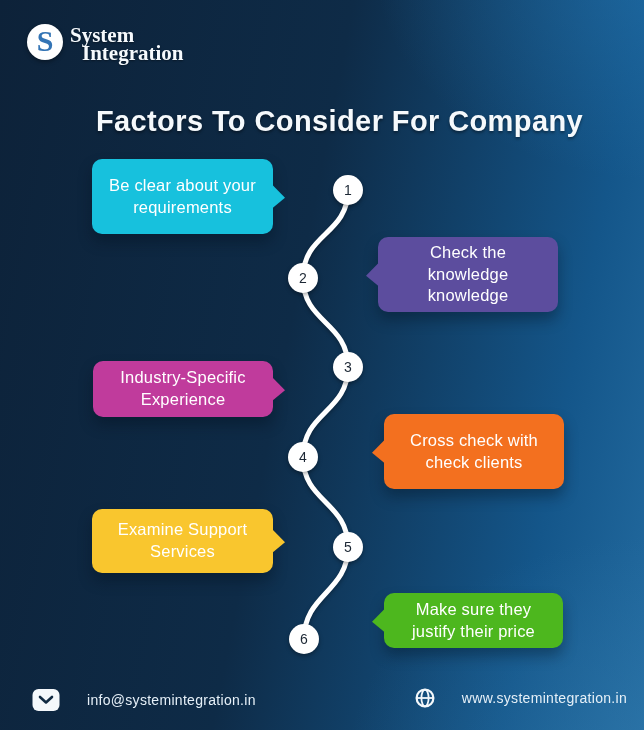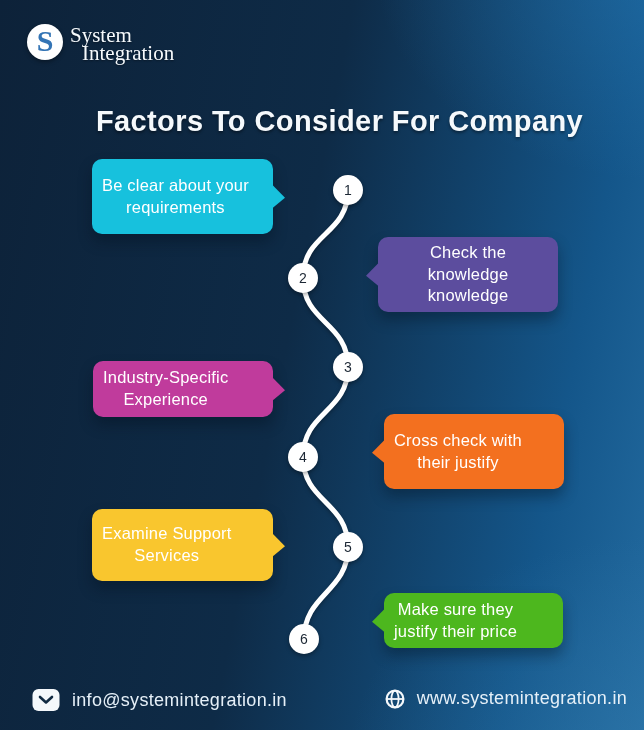--- a/index.html
+++ b/index.html
@@ -25,21 +25,21 @@
     display: flex; align-items: center; justify-content: center;
     font-family: "Liberation Serif", serif;
     font-weight: bold; font-size: 30px; line-height: 1;
     color: #3374b5;
     box-shadow: 0 2px 4px rgba(0,0,0,0.35);
     padding-bottom: 3px;
   }
   .logo-text {
     margin-left: 7px; margin-top: 2px;
     font-family: "Liberation Serif", serif;
-    font-weight: normal; color: #f6fafd; font-size: 21px; line-height: 18px;
+    font-weight: bold; color: #f6fafd; font-size: 21px; line-height: 18px;
     text-shadow: 0 1px 2px rgba(0,0,0,0.4);
   }
   .logo-text .line2 { margin-left: 12px; }
 
   
   .title {
     position: absolute; left: 0; right: 0; top: 105px;
     text-align: center;
     font-size: 29px; font-weight: bold; letter-spacing: 0.4px;
     color: #f5f9fc;
@@ -63,48 +63,48 @@
   #node2 { left: 288px; top: 263px; }
   #node3 { left: 333px; top: 352px; }
   #node4 { left: 288px; top: 442px; }
   #node5 { left: 333px; top: 532px; }
   #node6 { left: 289px; top: 624px; }
 
   
   .bubble {
     position: absolute;
     border-radius: 10px;
-    display: flex; align-items: center; 
+    display: flex; align-items: center; justify-content: center;
     text-align: center;
     color: #ffffff;
     font-size: 16.5px; line-height: 1.32; letter-spacing: 0.2px;
     white-space: pre-line;
     box-shadow: 0 8px 14px rgba(3,14,26,0.35);
     z-index: 2;
     padding: 14px 10px;
   }
   .bubble .tail {
     position: absolute; width: 13px; height: 24px;
     top: 50%; transform: translateY(-50%);
   }
   .bubble.left  .tail { right: -12px; clip-path: polygon(0 0, 100% 55%, 0 100%); }
   .bubble.right .tail { left: -12px;  clip-path: polygon(100% 0, 0 55%, 100% 100%); }
 
   #box1 { left: 92px;  top: 159px; width: 181px; height: 75px; }
   #box2 { left: 378px; top: 237px; width: 180px; height: 75px; }
   #box3 { left: 93px;  top: 335px; width: 180px; height: 56px; margin-top: 26px; }
   #box4 { left: 384px; top: 414px; width: 180px; height: 75px; }
-  #box5 { left: 92px;  top: 509px; width: 181px; height: 72px; }
+  #box5 { left: 92px;  top: 509px; width: 181px; height: 64px; }
   #box6 { left: 384px; top: 593px; width: 179px; height: 55px; }
 
   
   .footer-left, .footer-right {
     position: absolute; top: 688px;
-    display: flex; align-items: center; gap: 12px;
-    color: #e6f0f8; font-size: 18px; letter-spacing: 0.3px; padding-left: 16px;
+    display: flex; align-items: center; gap: 27px;
+    color: #e6f0f8; font-size: 14px; letter-spacing: 0.3px; padding-left: 16px;
   }
   .footer-left  { left: 16px; }
   .footer-right { right: 17px; }
   .contact-text { cursor: pointer; }
 </style>
 </head>
 <body>
 
 <div class="canvas">
 
@@ -132,21 +132,21 @@
 knowledge</span>
     <div class="tail" style="background: rgb(92, 77, 158);"></div>
   </div>
   <div class="bubble left" id="box3" style="background: rgb(192, 59, 156);">
     <span>Industry-Specific
 Experience</span>
     <div class="tail" style="background: rgb(192, 59, 156);"></div>
   </div>
   <div class="bubble right" id="box4" style="background: rgb(243, 112, 31);">
     <span>Cross check with
-their justify</span>
+check clients</span>
     <div class="tail" style="background: rgb(243, 112, 31);"></div>
   </div>
   <div class="bubble left" id="box5" style="background: rgb(249, 198, 46);">
     <span>Examine Support
 Services</span>
     <div class="tail" style="background: rgb(249, 198, 46);"></div>
   </div>
   <div class="bubble right" id="box6" style="background: rgb(77, 183, 30);">
     <span>Make sure they
 justify their price</span>

